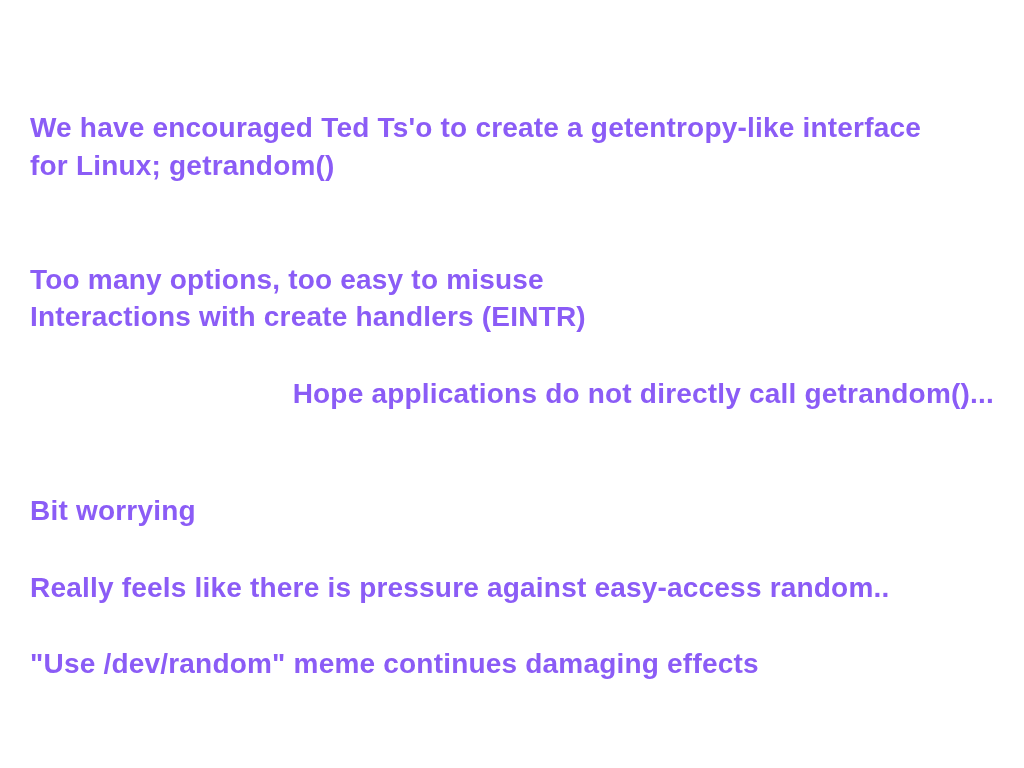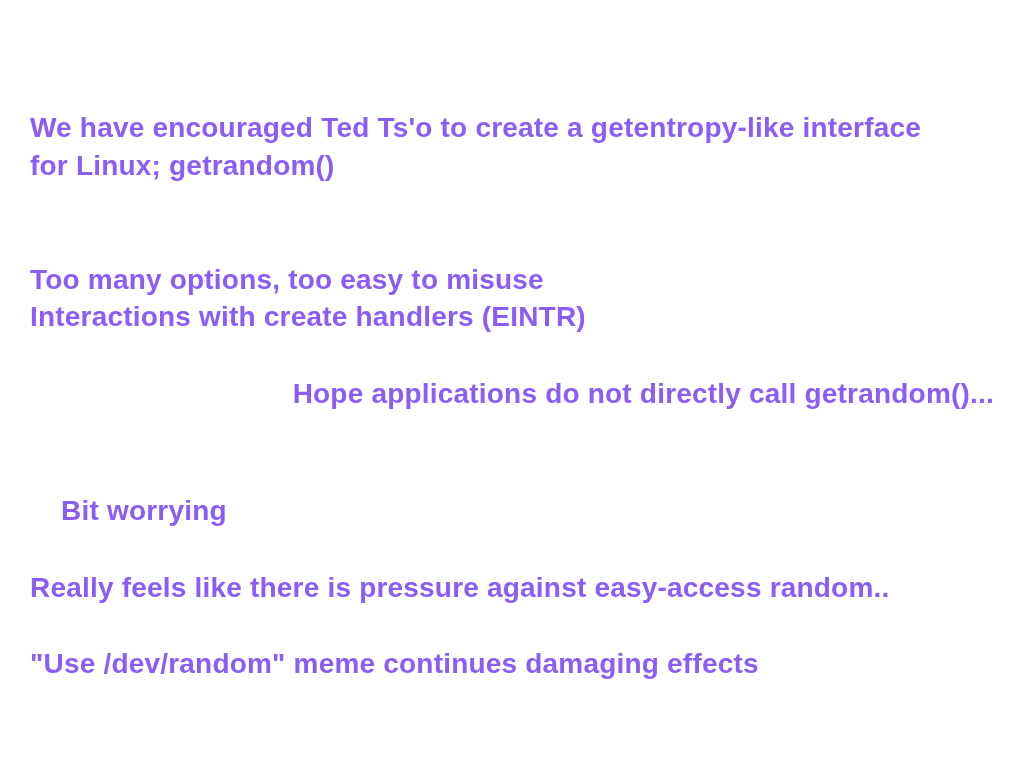--- a/index.html
+++ b/index.html
@@ -34,21 +34,21 @@
     font-weight: 600;
     color: #8b5cf6;
     white-space: nowrap;
     letter-spacing: 0.2px;
   }
   .l0 { top: 112px; }
   .l1 { top: 150px; }
   .l2 { top: 225px; margin-top: 39px; }
   .l3 { top: 301px; }
   .l4 { top: 378px; text-align: right; }
-  .l5 { top: 495px; margin-left: 31px; }
+  .l5 { top: 495px; }
   .l6 { top: 572px; }
   .l7 { top: 648px; }
 </style>
 </head>
 <body>
 
 <div class="slide">
 
   <div class="body-line l0">We have encouraged Ted Ts'o to create a getentropy-like interface</div>
 

